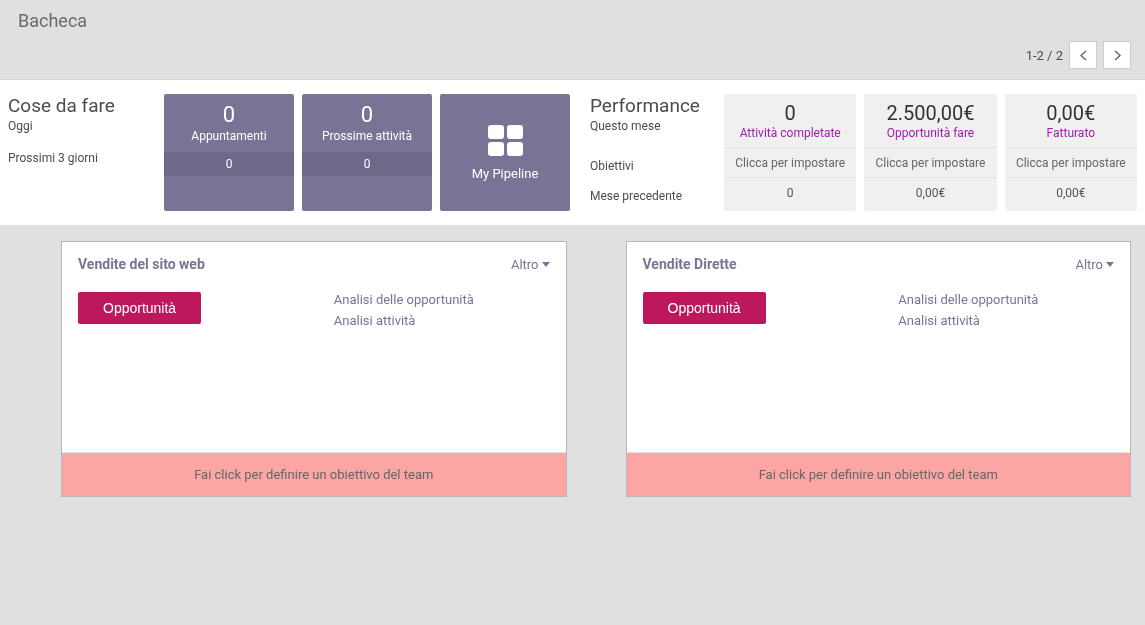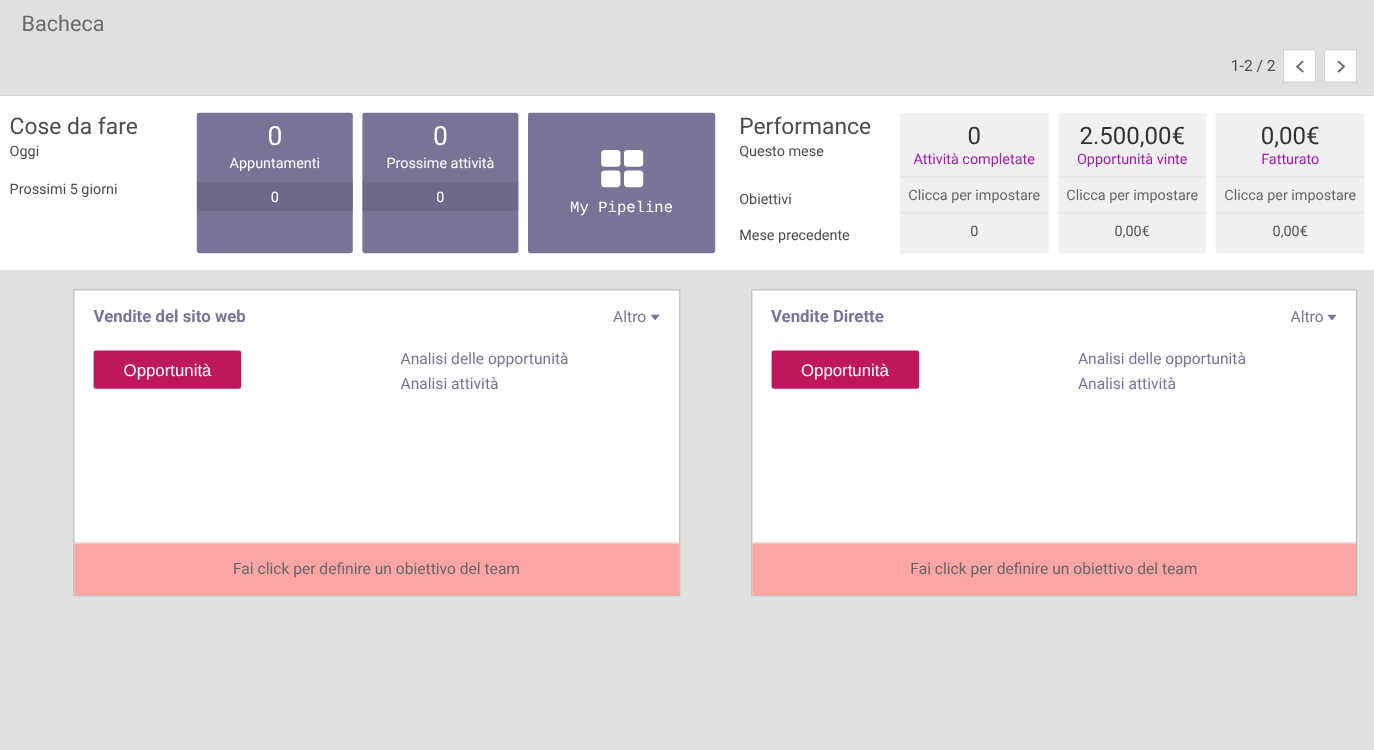--- a/index.html
+++ b/index.html
@@ -98,27 +98,26 @@
     font-size: 12px;
     margin-top: 2px;
   }
   .tile .tile-bottom {
     background: #6f6889;
     padding: 5px 6px;
     font-size: 12px;
     border-top: 1px solid rgba(255,255,255,0.08);
   }
   .tile.pipeline {
-    width: 156px;
+    width: 130px;
     display: flex;
     flex-direction: column;
     align-items: center;
     justify-content: center;
     padding: 14px 6px;
-    font-family: Liberation Mono, monospace;
   }
   .pipeline-icon {
     margin-bottom: 10px;
     display: grid;
     grid-template-columns: 16px 16px;
     grid-template-rows: 14px 14px;
     gap: 3px;
   }
   .pipeline-icon span {
     background: #fff;
@@ -293,21 +292,21 @@
       </svg>
   </div>
 </div>
 
 <div class="content">
   <div class="top-row">
 
     <div class="todo-section">
       <div class="todo-heading">Cose da fare</div>
       <div class="todo-sub">Oggi</div>
-      <div class="todo-sub">Prossimi 5 giorni</div>
+      <div class="todo-sub">Prossimi 3 giorni</div>
     </div>
 
     <div class="tiles">
       <div class="tile wide">
         <div class="tile-top">
           <div class="tile-value">0</div>
           <div class="tile-label">Appuntamenti</div>
         </div>
         <div class="tile-bottom">0</div>
       </div>
@@ -345,21 +344,21 @@
             <div class="pc-value">0</div>
             <div class="pc-label">Attività completate</div>
           </div>
           <div class="pc-row click">Clicca per impostare</div>
           <div class="pc-row">0</div>
         </div>
 
         <div class="perf-card">
           <div class="pc-top">
             <div class="pc-value">2.500,00€</div>
-            <div class="pc-label">Opportunità vinte</div>
+            <div class="pc-label">Opportunità fare</div>
           </div>
           <div class="pc-row click">Clicca per impostare</div>
           <div class="pc-row">0,00€</div>
         </div>
 
         <div class="perf-card">
           <div class="pc-top">
             <div class="pc-value">0,00€</div>
             <div class="pc-label">Fatturato</div>
           </div>

